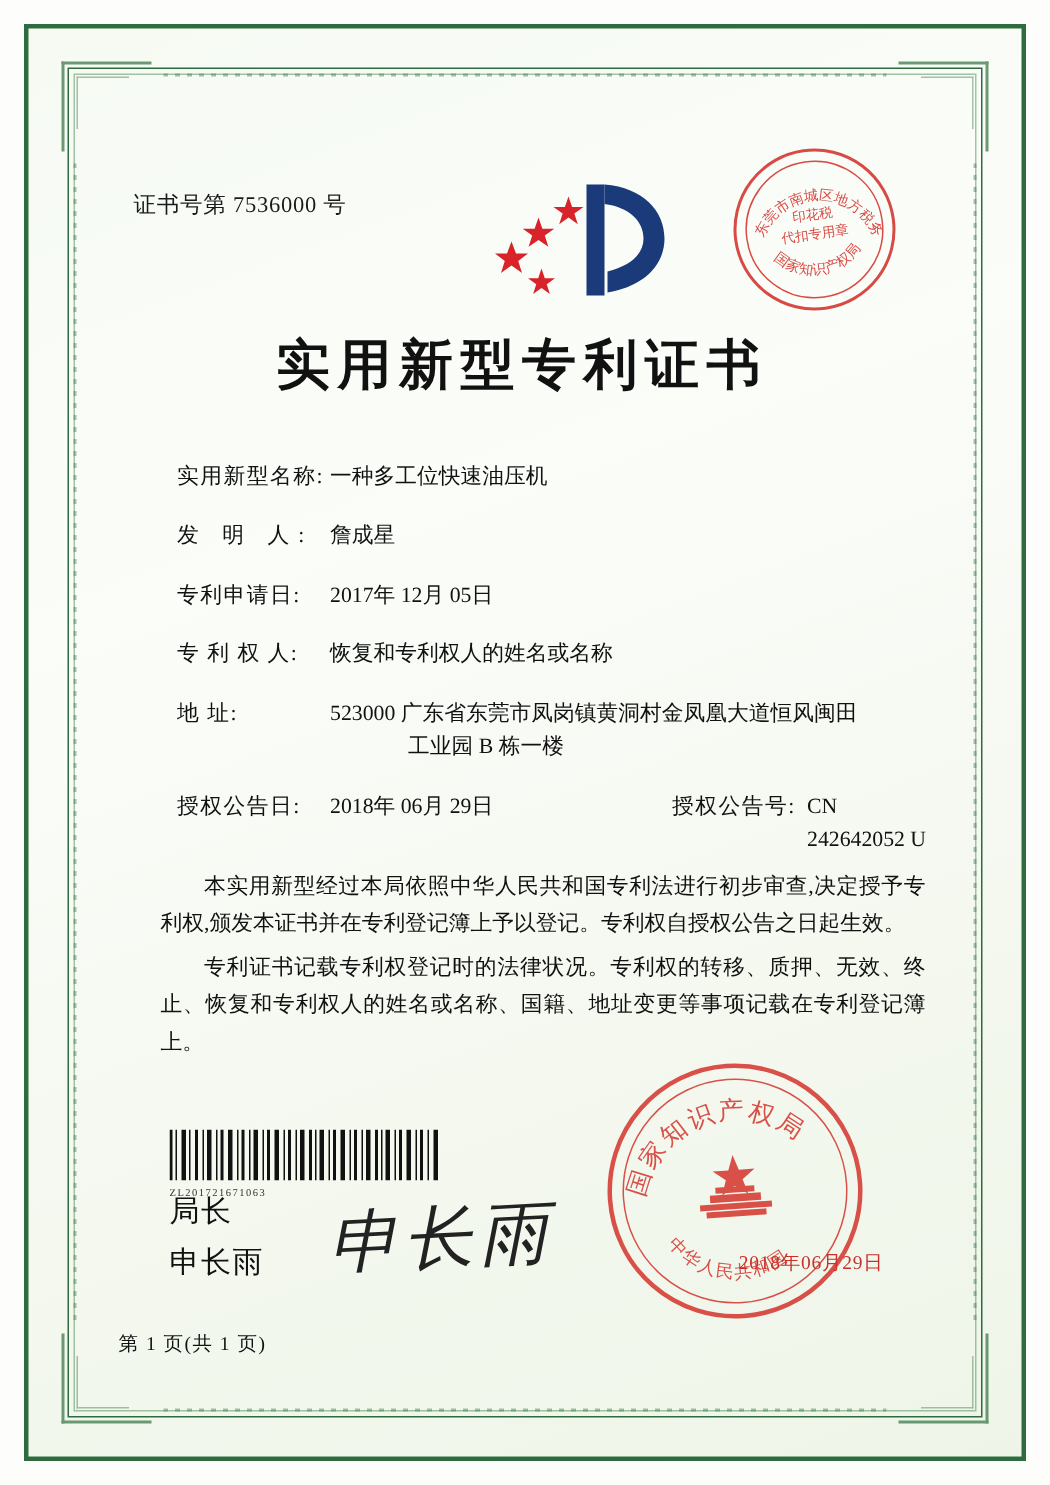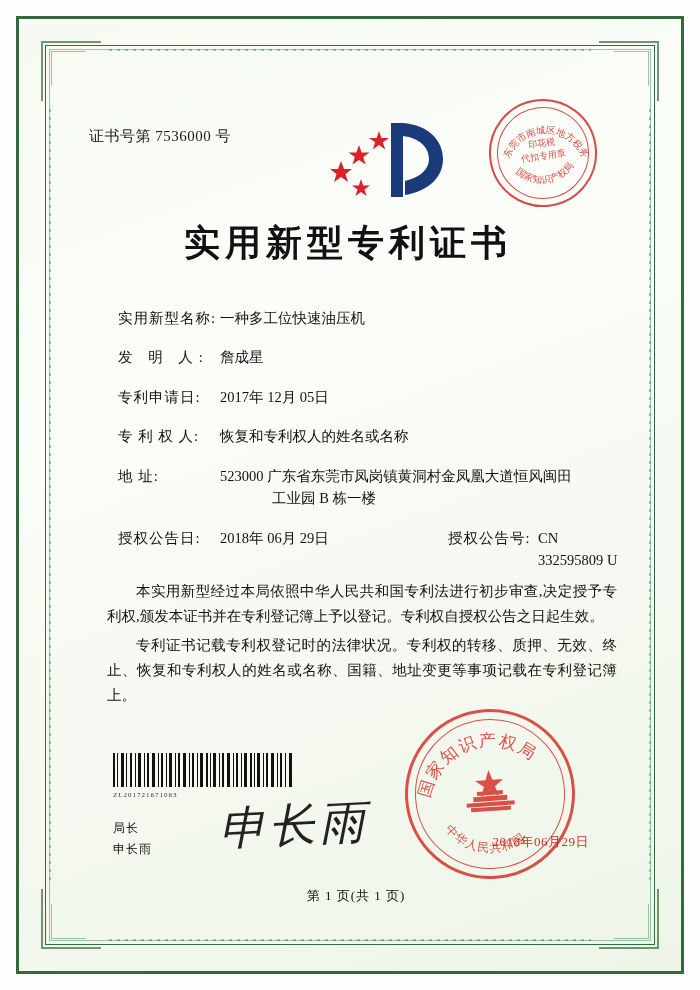--- a/index.html
+++ b/index.html
@@ -237,21 +237,21 @@
     letter-spacing: 1px;
     color: #333;
     text-align: center;
   }
 
   
   .sig-label {
     position: absolute;
     left: 34px;
     bottom: 56px;
-    font-size: 12px;
+    font-size: 20px;
     line-height: 1.7;
     color: #111;
     letter-spacing: 1px;
   }
   .sig-hand {
     position: absolute;
     left: 140px;
     bottom: 58px;
     font-size: 46px;
     color: #222;
@@ -287,21 +287,20 @@
     font-size: 13px;
     color: #c8302a;
     letter-spacing: .5px;
   }
 
   .page-footer {
     position: absolute;
     left: 0;
     right: 0;
     bottom: 10px;
-    text-align: center;
     font-size: 13px;
     color: #111;
     letter-spacing: 1px;
   }
 </style>
 </head>
 <body>
 
 <div class="page">
   <div class="frame-outer">
@@ -390,21 +389,21 @@
           </div>
         </div>
 
         <div class="two-col">
           <div class="col-a">
             <div class="field-label">授权公告日:</div>
             <div class="field-value">2018年 06月 29日</div>
           </div>
           <div class="col-b">
             <div class="field-label">授权公告号:</div>
-            <div class="field-value">CN 332595809 U</div>
+            <div class="field-value">CN 242642052 U</div>
           </div>
         </div>
 
       </div>
 
       <div class="body-text">
         <p>本实用新型经过本局依照中华人民共和国专利法进行初步审查,决定授予专利权,颁发本证书并在专利登记簿上予以登记。专利权自授权公告之日起生效。</p>
         <p>专利证书记载专利权登记时的法律状况。专利权的转移、质押、无效、终止、恢复和专利权人的姓名或名称、国籍、地址变更等事项记载在专利登记簿上。</p>
       </div>
 

